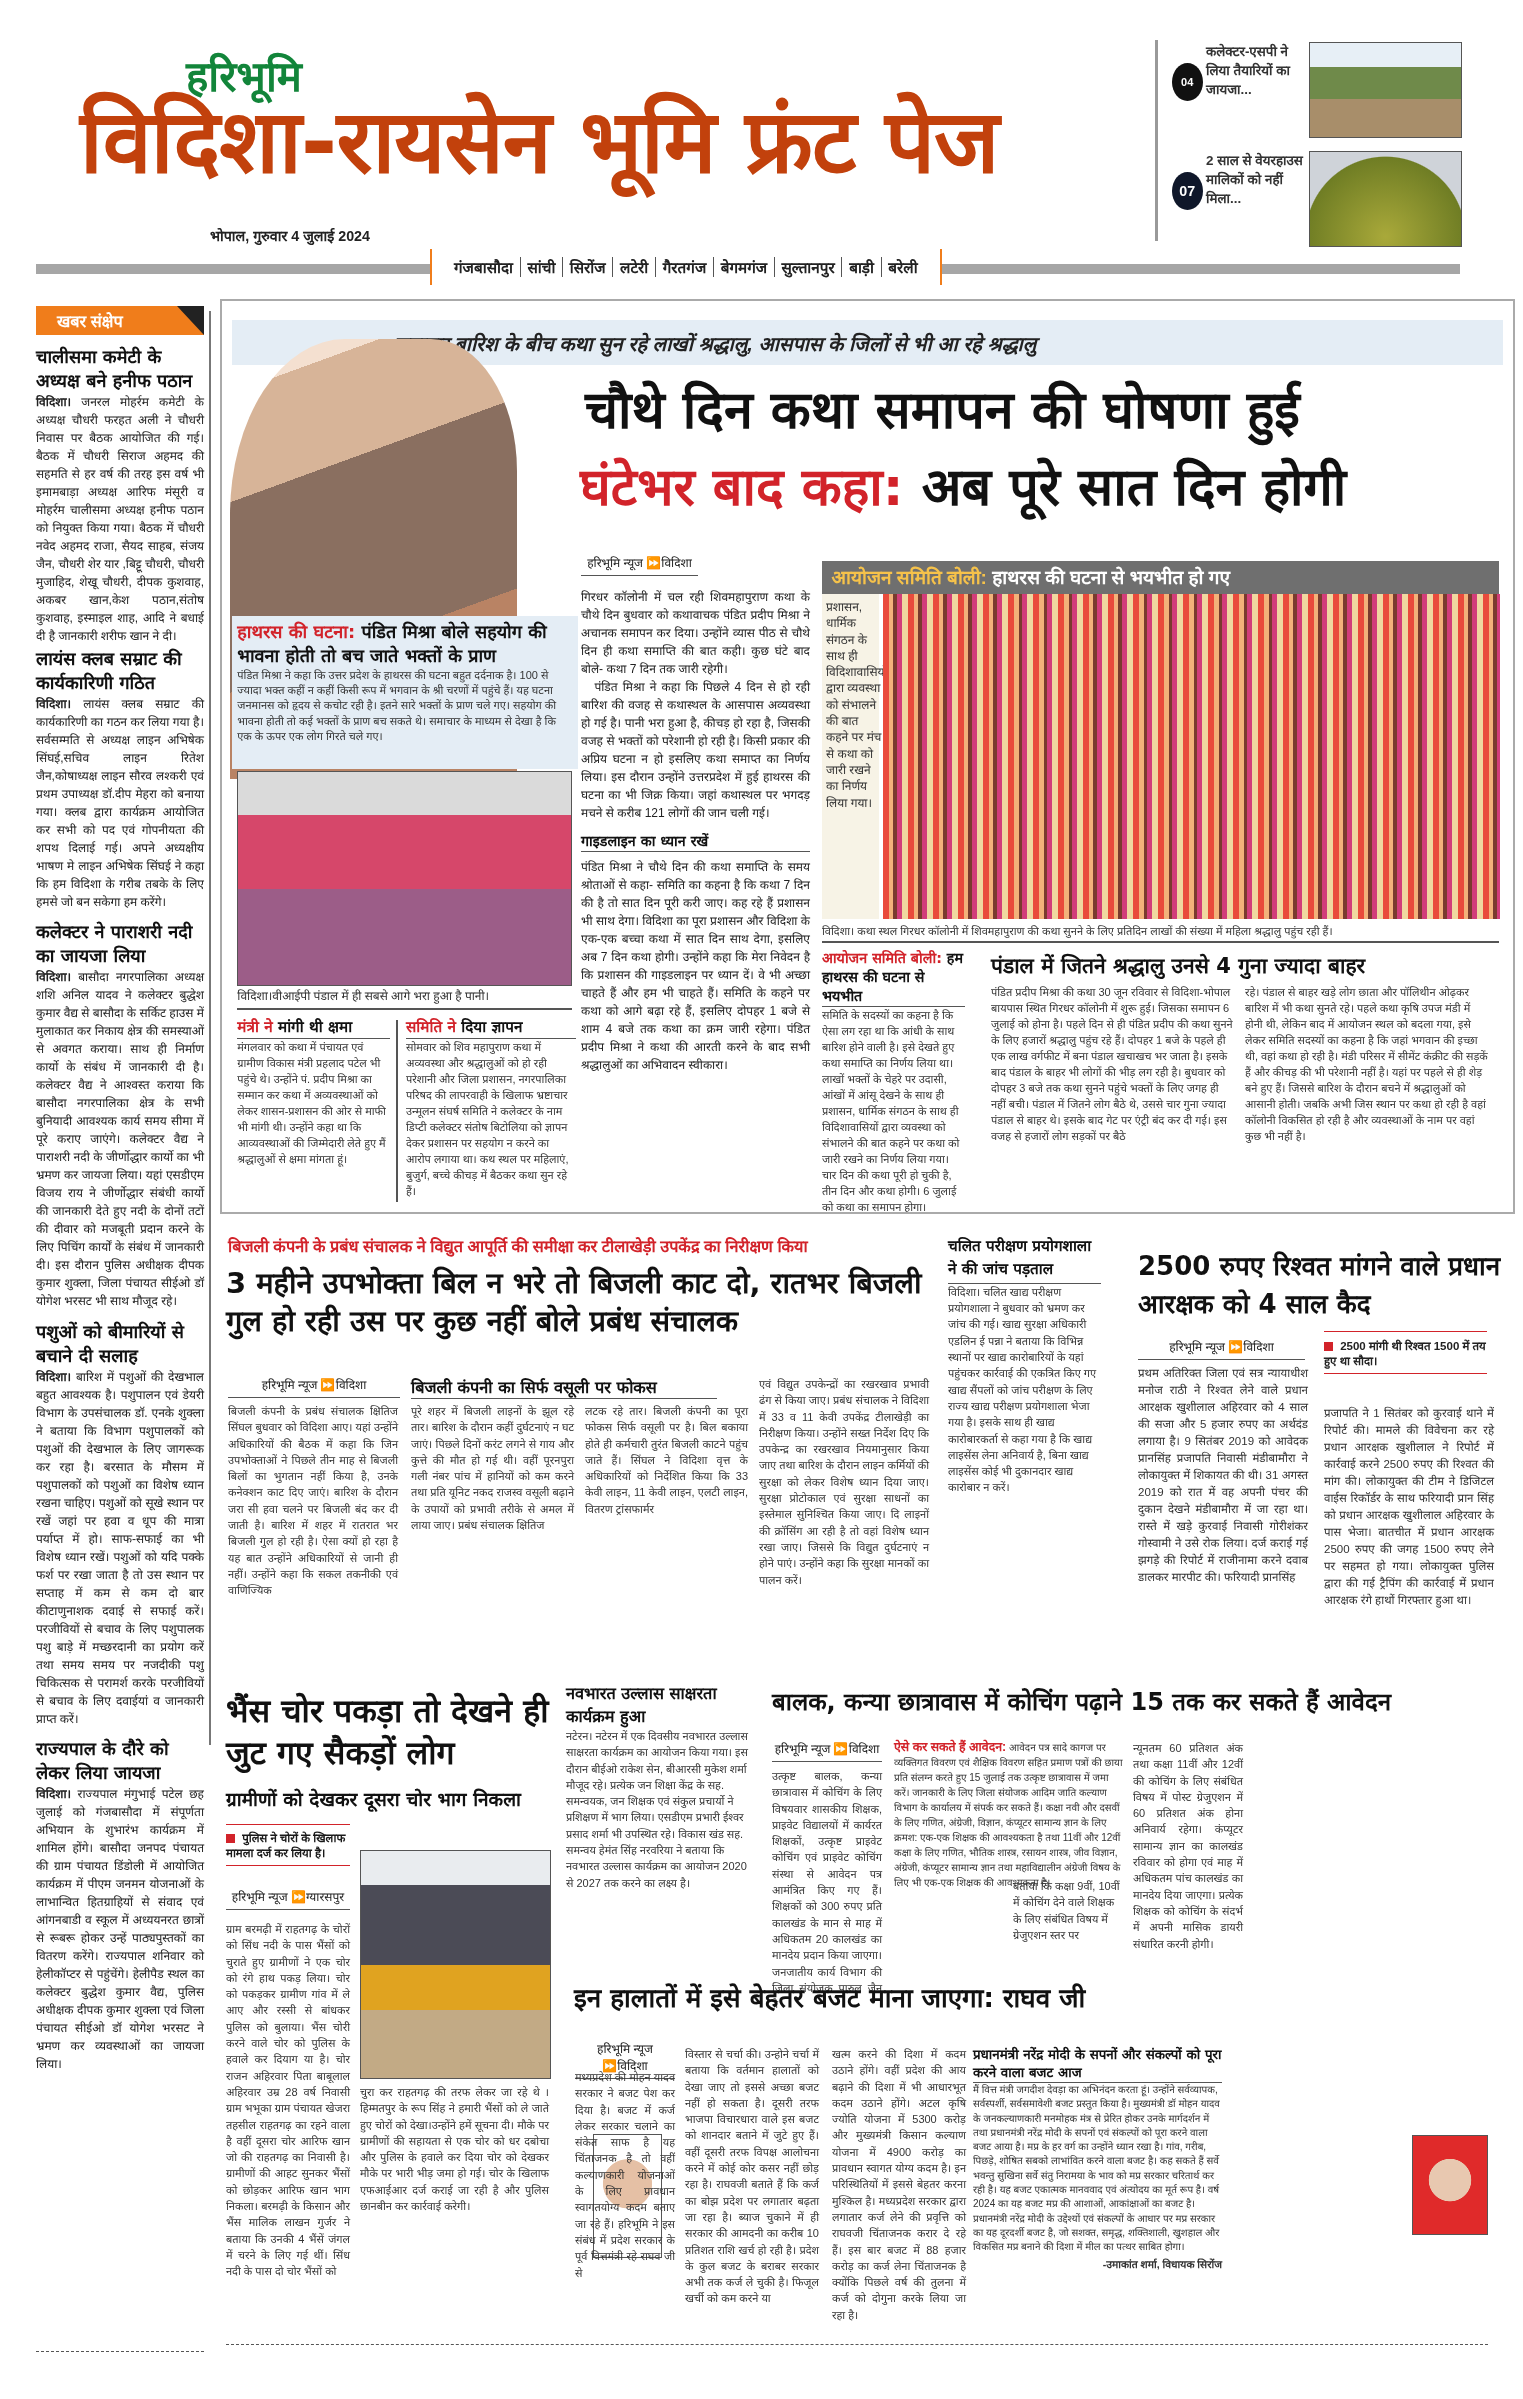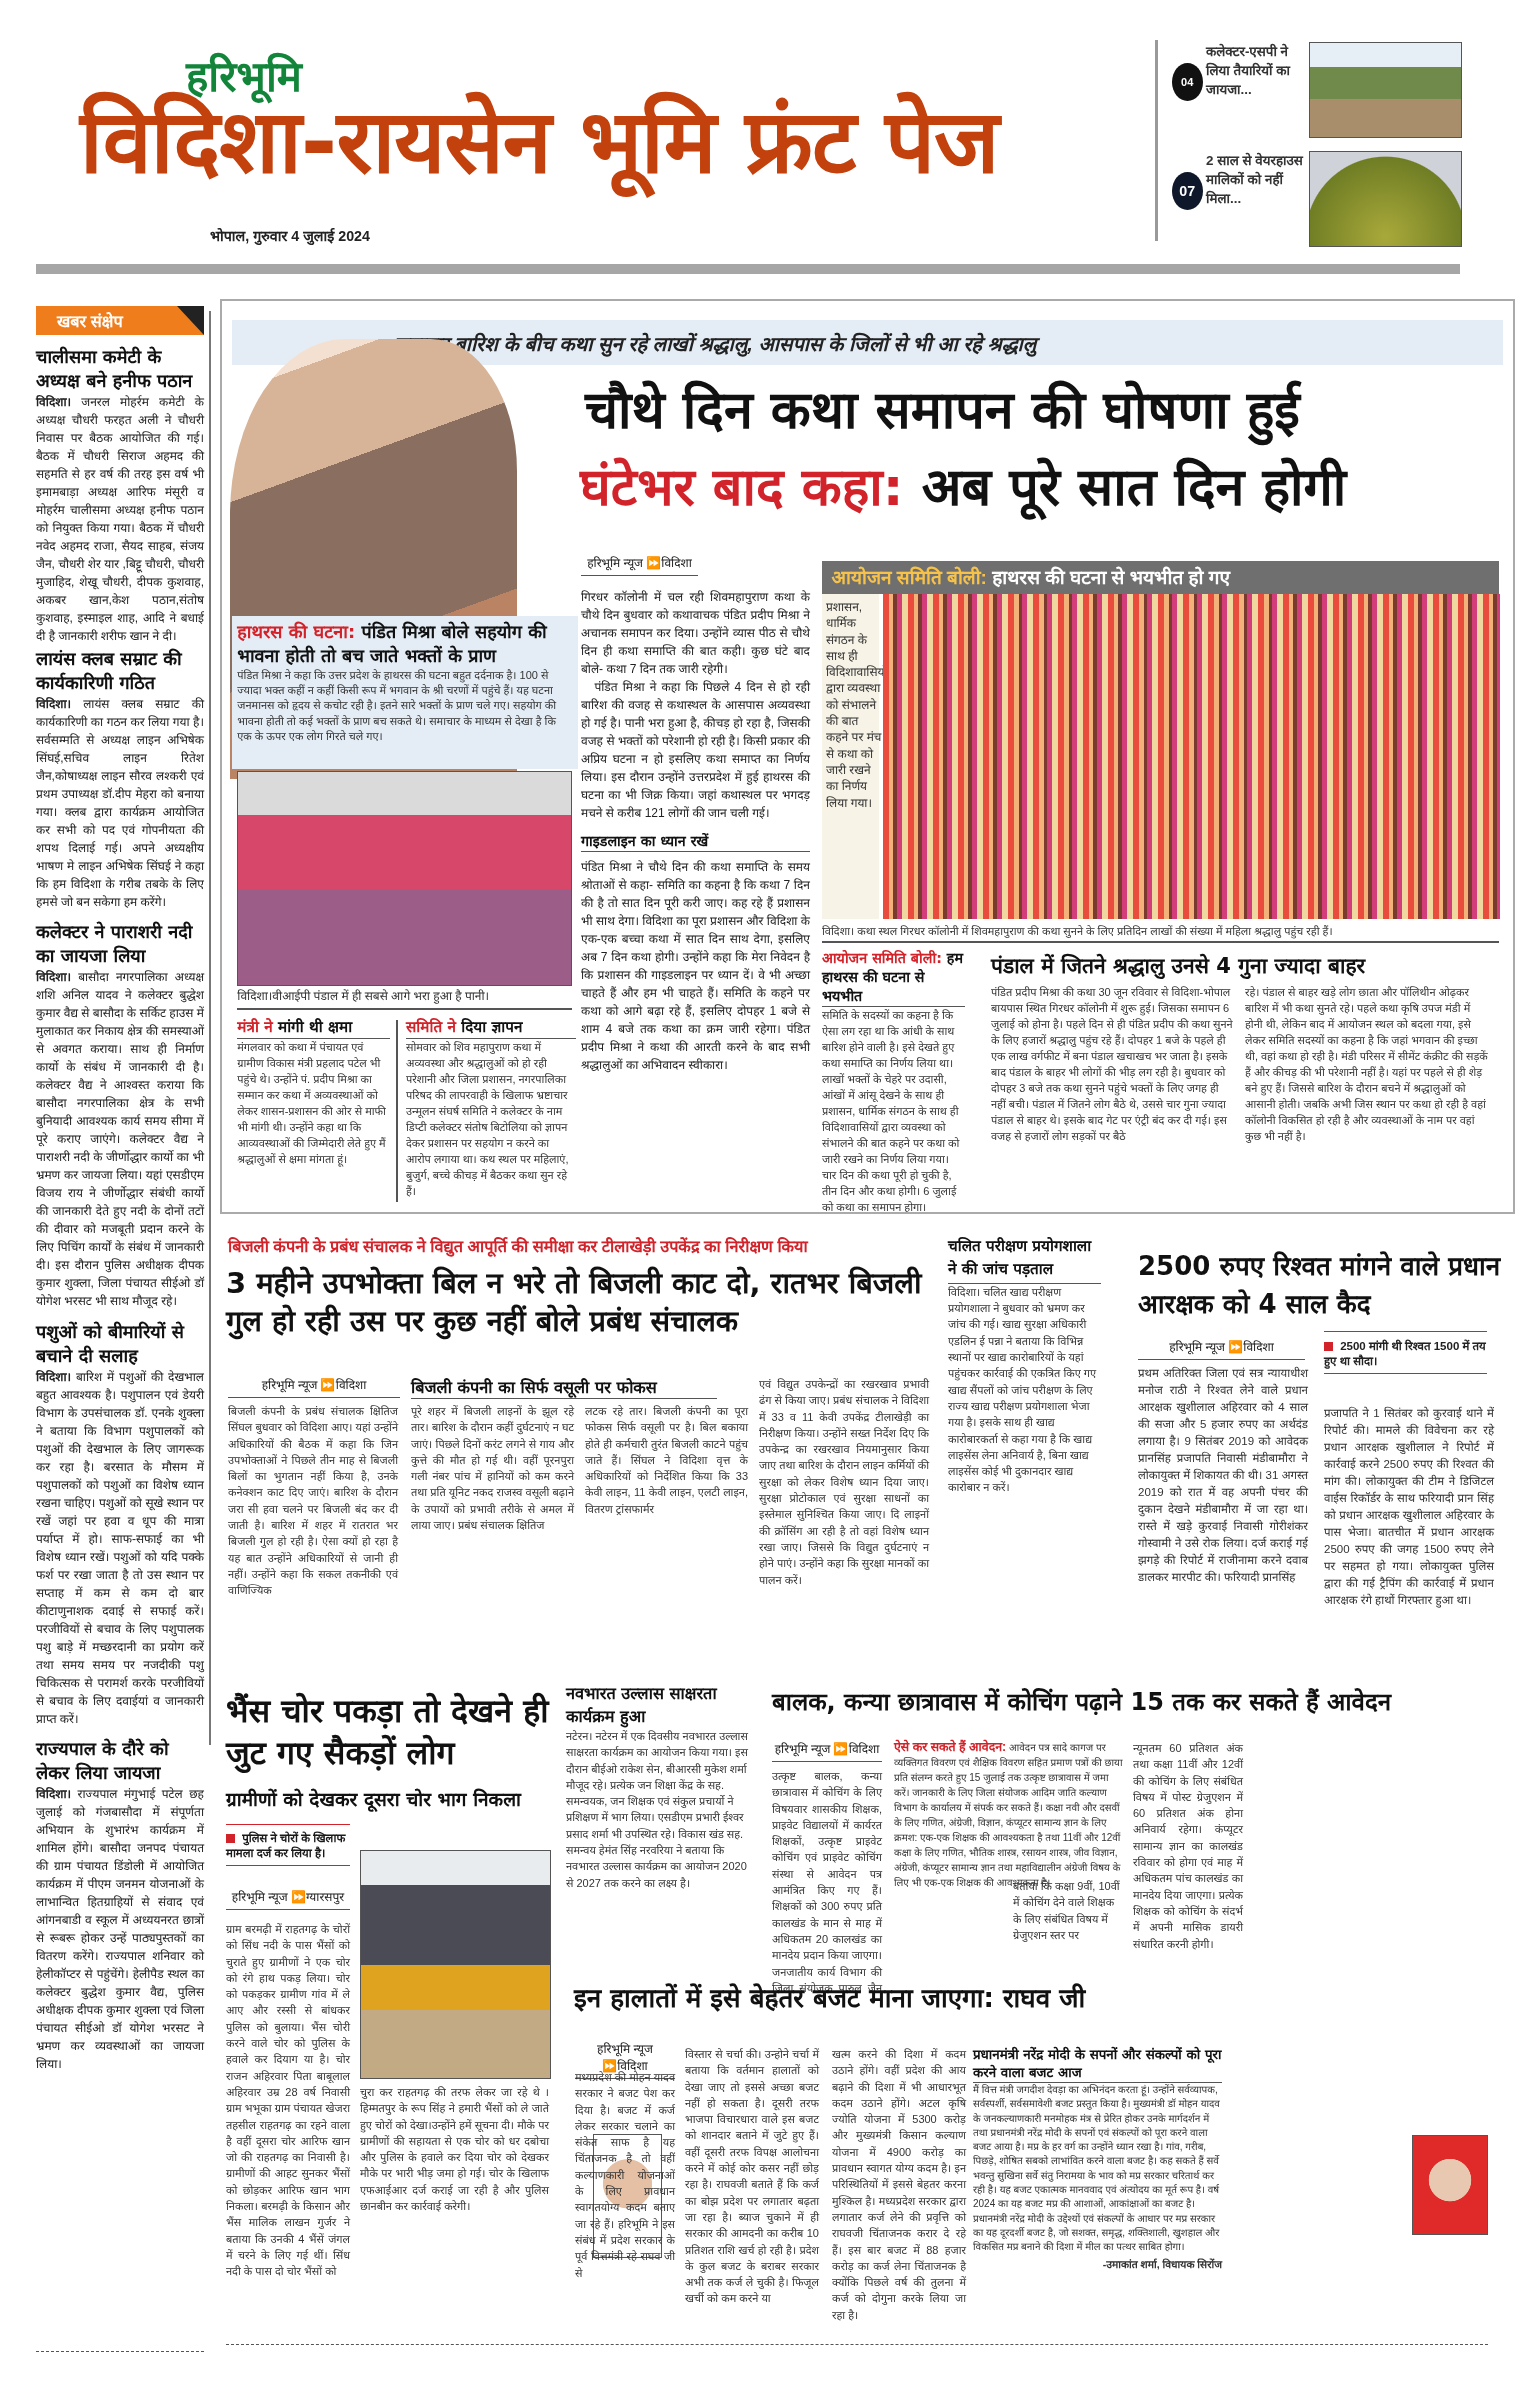--- a/index.html
+++ b/index.html
@@ -17,20 +17,31 @@
 .bullet{display:inline-block;width:8.6px;height:8.6px;background:#d2232a;margin-right:7.6px;vertical-align:middle}
 </style>
 </head>
 <body>
 
 <div class="abs" style="left:0;top:0;width:1524px;height:287px">
   <div class="abs" style="left:186px;top:46px;font-size:42px;font-weight:bold;color:#12853a;font-family:'DejaVu Sans',sans-serif">हरिभूमि</div>
   <div class="abs" style="left:80px;top:78px;font-size:88px;font-weight:bold;color:#c2410c;font-family:'DejaVu Sans',sans-serif;letter-spacing:-1px;white-space:nowrap">विदिशा-रायसेन भूमि फ्रंट पेज</div>
   <div class="abs" style="left:210px;top:226px;font-size:14.3px;font-weight:bold;color:#222">भोपाल, गुरुवार 4 जुलाई 2024</div>
   <div class="abs" style="left:36px;top:264px;width:1424px;height:9.6px;background:#a6a6a6"></div>
+  <div class="abs" style="left:430px;top:249px;height:36px;background:#fff;border-left:2.9px solid #f07d1b;border-right:2.9px solid #f07d1b;padding:7.6px 15.3px;display:flex;gap:0;font-size:15.3px;font-weight:bold;color:#222">
+    <span style="padding:0 6.7px;border-right:1px solid #555">गंजबासौदा</span>
+    <span style="padding:0 6.7px;border-right:1px solid #555">सांची</span>
+    <span style="padding:0 6.7px;border-right:1px solid #555">सिरोंज</span>
+    <span style="padding:0 6.7px;border-right:1px solid #555">लटेरी</span>
+    <span style="padding:0 6.7px;border-right:1px solid #555">गैरतगंज</span>
+    <span style="padding:0 6.7px;border-right:1px solid #555">बेगमगंज</span>
+    <span style="padding:0 6.7px;border-right:1px solid #555">सुल्तानपुर</span>
+    <span style="padding:0 6.7px;border-right:1px solid #555">बाड़ी</span>
+    <span style="padding:0 6.7px">बरेली</span>
+  </div>
 
   <div class="abs" style="left:1155px;top:40px;width:2.9px;height:201px;background:#999"></div>
   <div class="abs" style="left:1166px;top:42px;width:306px;height:96px">
     <div class="abs" style="left:5.7px;top:21px;width:31px;height:38px;border-radius:50%;background:#111;color:#fff;font-size:11px;font-weight:bold;display:flex;align-items:center;justify-content:center">04</div>
     <div class="abs" style="left:40px;top:0;width:100px;font-size:13.4px;line-height:19px;font-weight:bold;color:#333">कलेक्टर-एसपी ने लिया तैयारियों का जायजा...</div>
     <div class="abs photo" style="left:143px;top:0;width:153px;height:96px;background:linear-gradient(180deg,#e7eff6 0 25%,#6f8a4a 25% 60%,#a88e6a 60%)"></div>
   </div>
   <div class="abs" style="left:1166px;top:151px;width:306px;height:96px">
     <div class="abs" style="left:5.7px;top:21px;width:31px;height:38px;border-radius:50%;background:#0f172a;color:#fff;font-size:14.3px;font-weight:bold;display:flex;align-items:center;justify-content:center">07</div>
     <div class="abs" style="left:40px;top:0;width:100px;font-size:13.4px;line-height:19px;font-weight:bold;color:#333">2 साल से वेयरहाउस मालिकों को नहीं मिला...</div>

